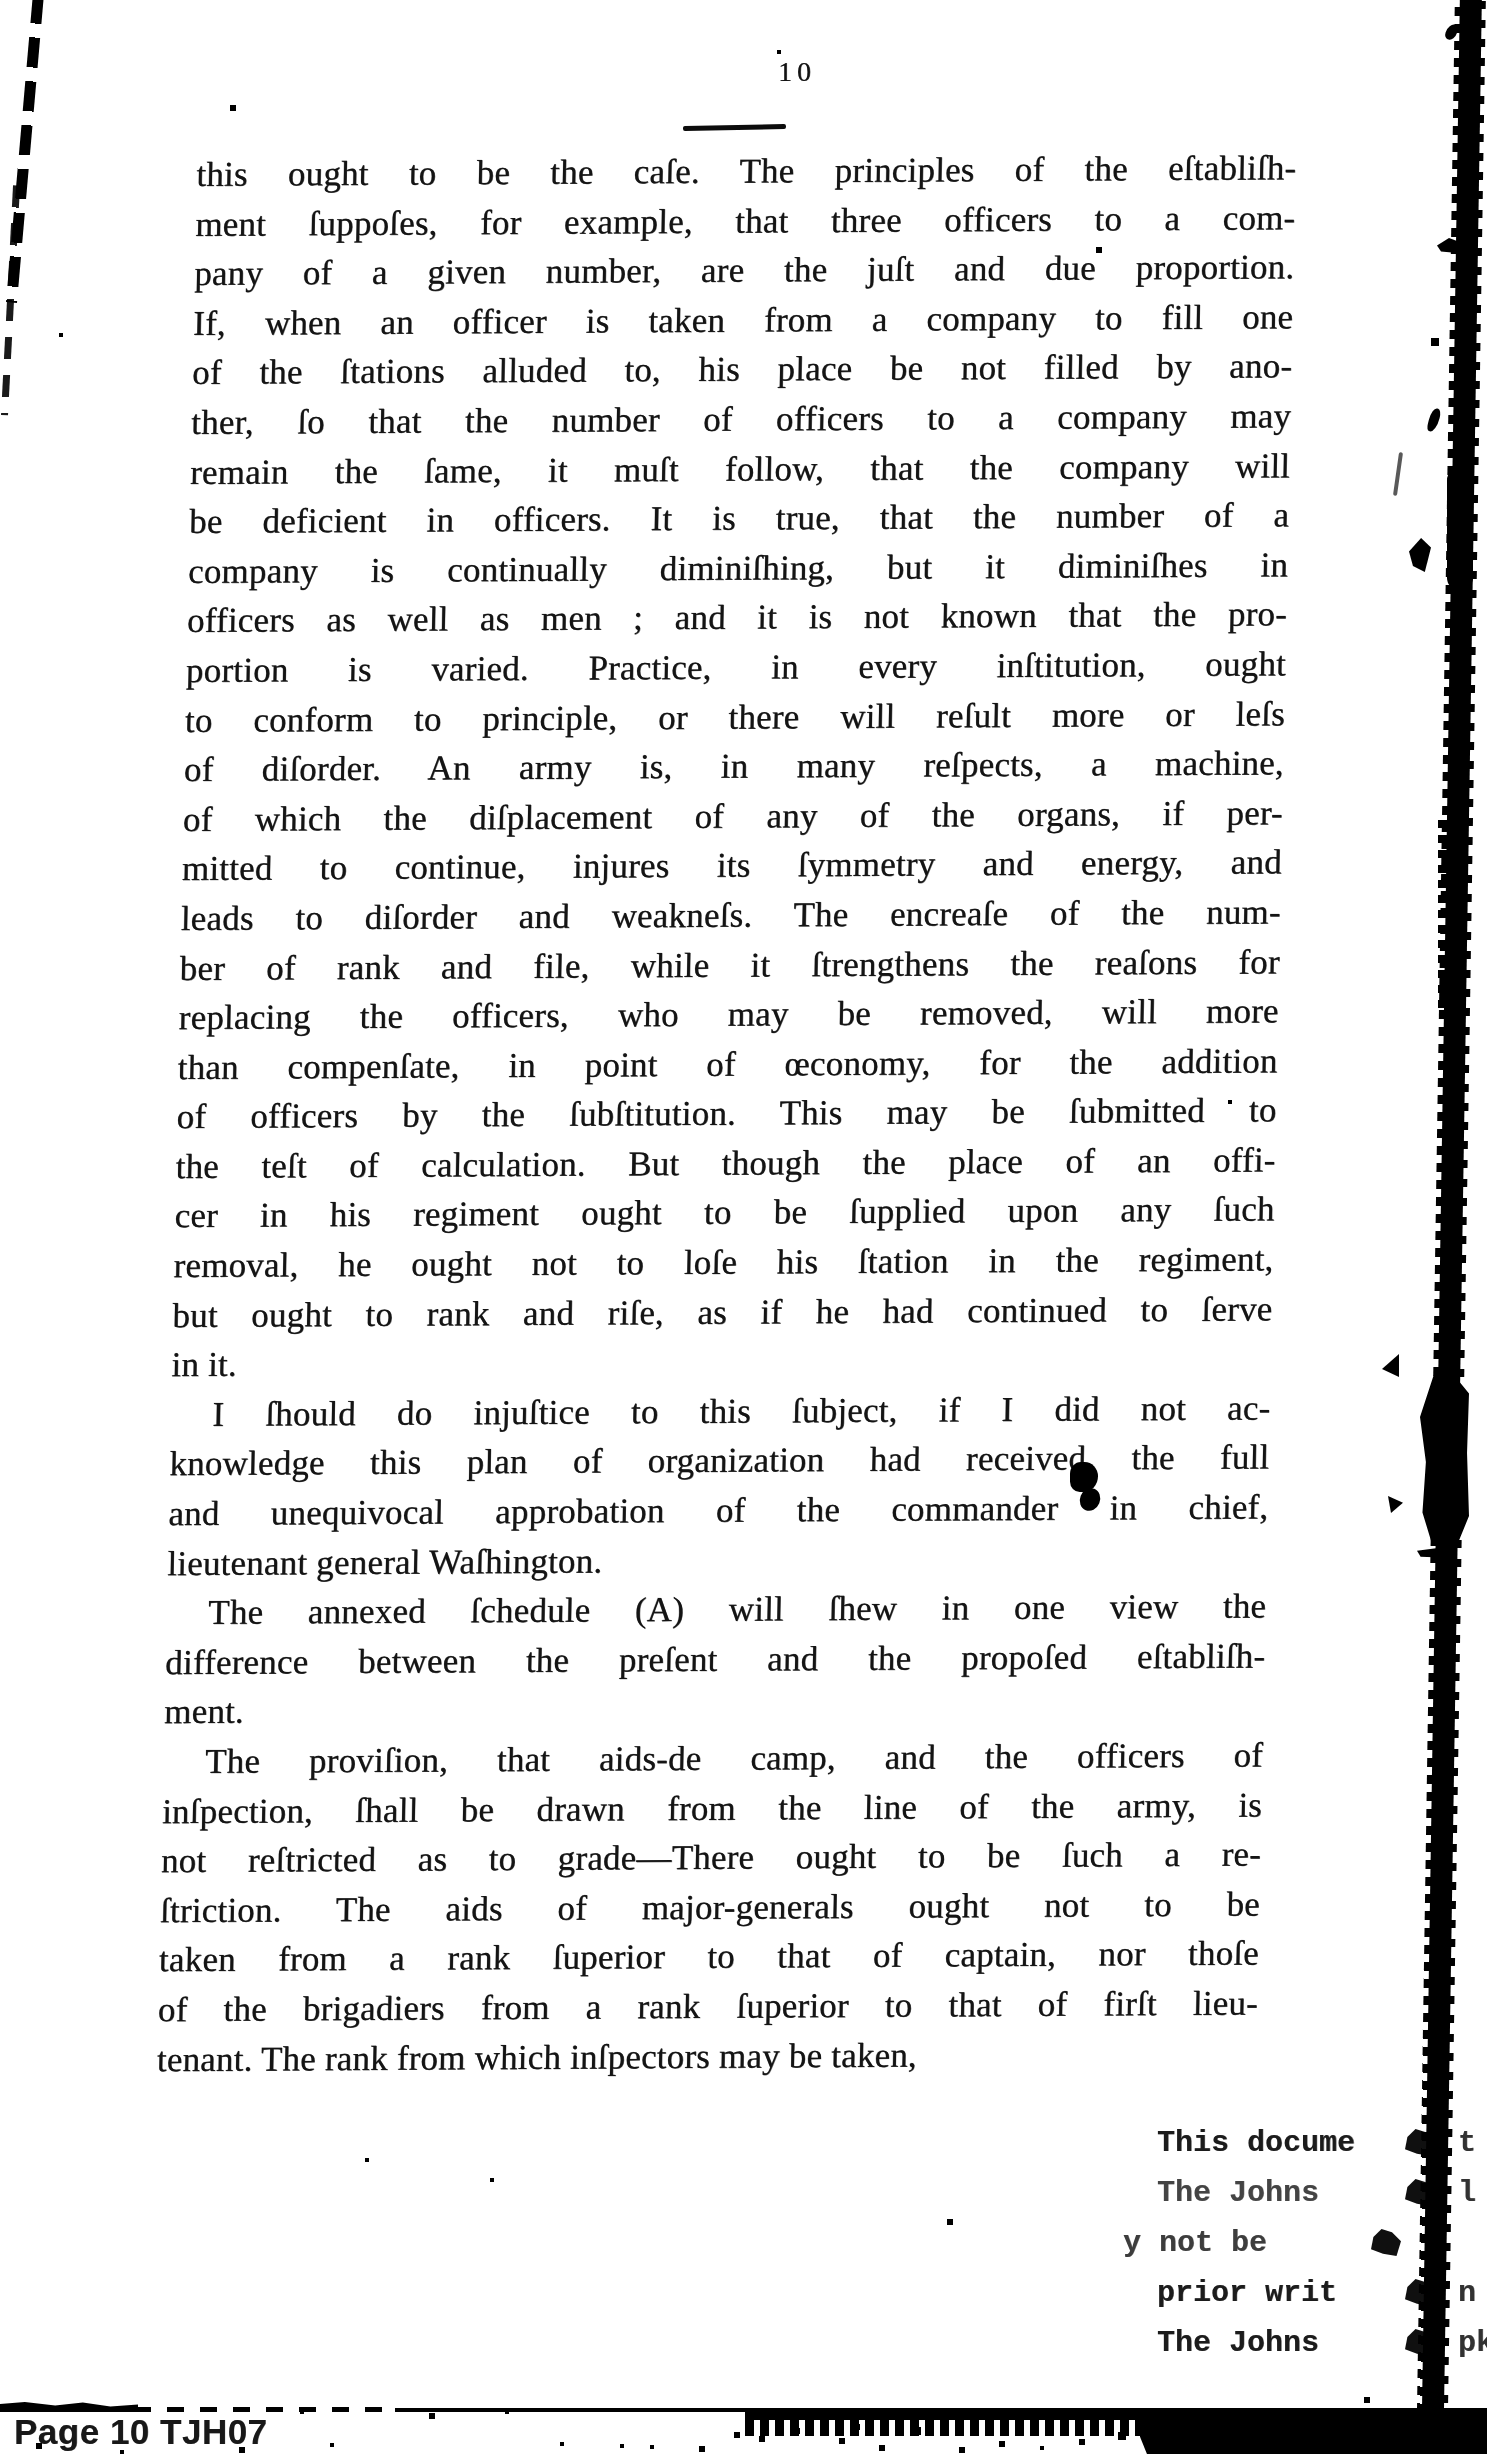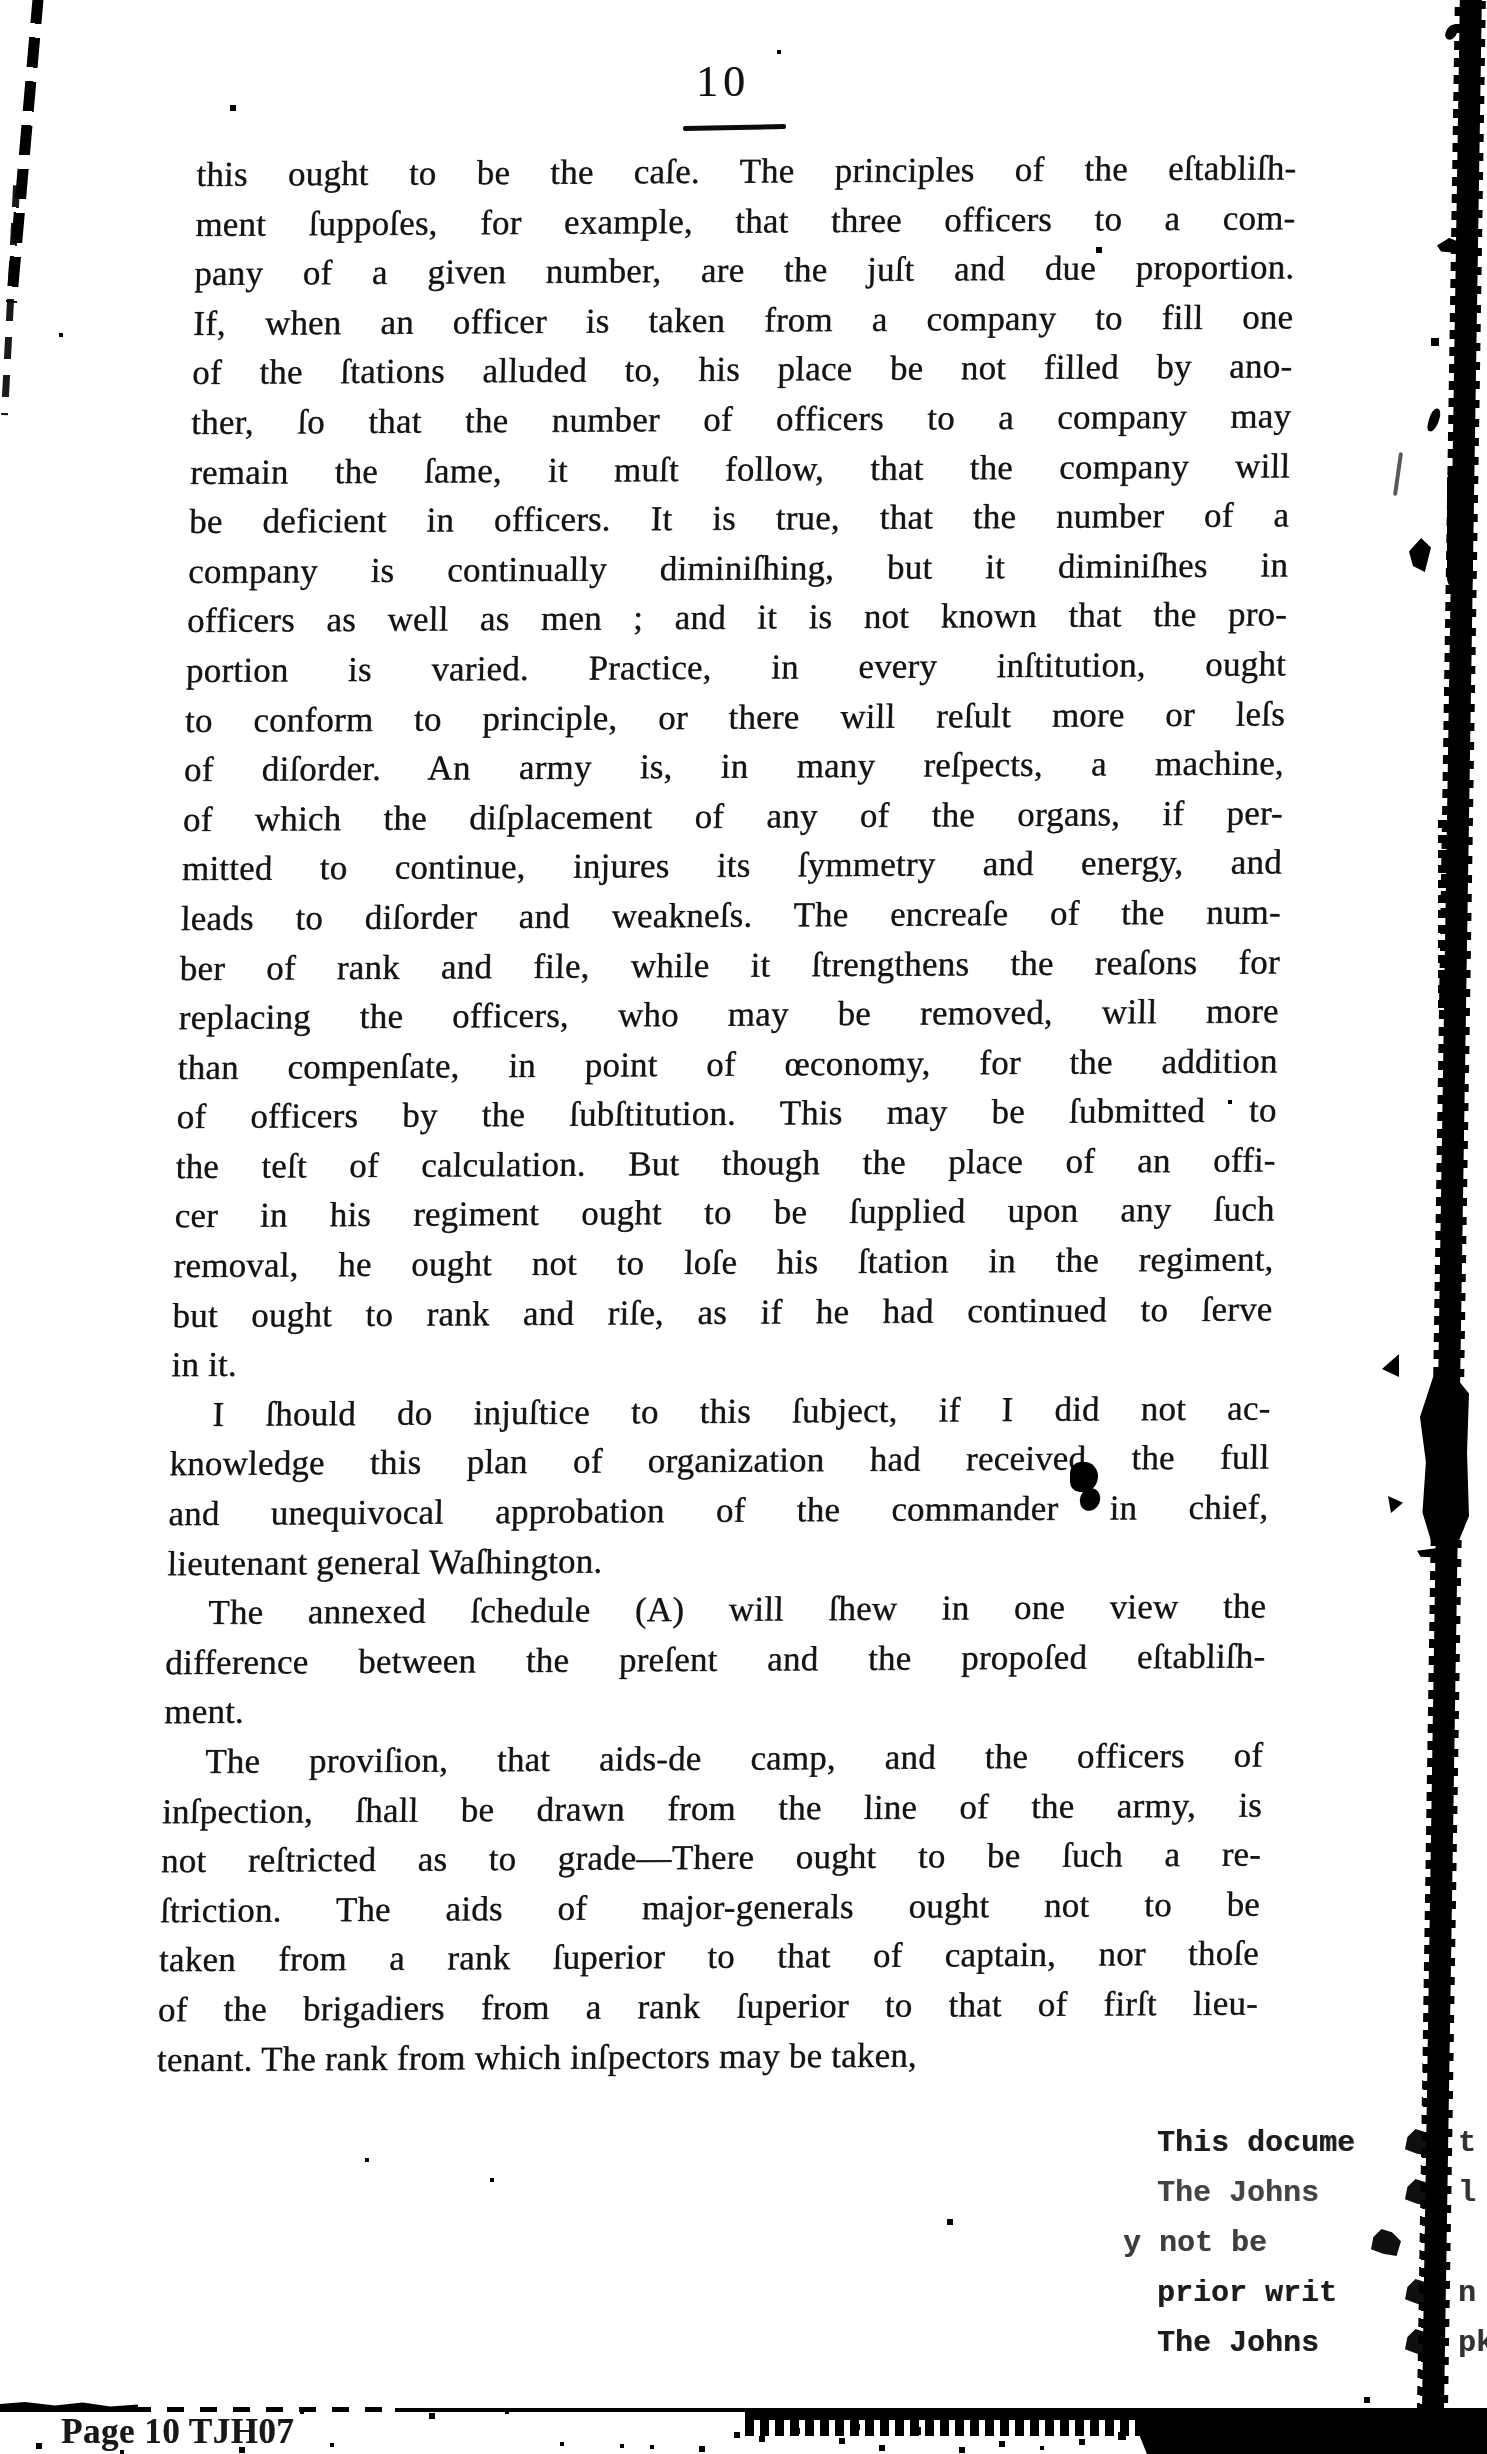--- a/index.html
+++ b/index.html
@@ -2,22 +2,22 @@
 <html><head>
 <meta charset="utf-8">
 <style>
   html,body{margin:0;padding:0;background:#888;}
   .page{
     position:relative;width:1487px;height:2454px;background:#ffffff;
     overflow:hidden;font-family:"Liberation Serif","DejaVu Serif",serif;
   }
   
   .page-number{
-    position:absolute;left:696px;top:56px;width:140px;text-align:left;
-    font-size:44px;letter-spacing:5px;color:#121212;
+    position:absolute;left:676px;top:56px;width:140px;text-align:right;
+    font-size:28px;letter-spacing:5px;color:#121212;
     text-shadow:0.5px 0.4px 0 rgba(0,0,0,.6);
   }
   .header-rule{
     position:absolute;left:683px;top:125px;width:103px;height:5px;background:#0c0c0c;
     transform:rotate(-1.2deg);border-radius:2px;
   }
   .body-text{
     position:absolute;left:197px;top:150px;width:1100px;
     transform:rotate(-0.35deg) skewX(-1.55deg);transform-origin:0 0;
     font-size:35px;line-height:49.6px;color:#141414;letter-spacing:0.2px;
@@ -36,24 +36,23 @@
   .wm-line{position:relative;height:50px;white-space:nowrap;}
   .wm-line:nth-child(2) .wm-text{opacity:.82;}
   .wm-line:nth-child(3){margin-left:-34px;}
   .wm-line:nth-child(3) .wm-text{opacity:.85;}
   .wm-blob{position:absolute;left:248px;top:3px;width:30px;height:27px;background:#101010;
     clip-path:polygon(8% 30%,35% 0,70% 12%,100% 45%,85% 100%,40% 92%,0 75%);}
   .wm-tail{position:absolute;left:301px;top:0;opacity:.9;}
   
   .footer-label{
     position:absolute;left:14px;top:2412px;z-index:4;
-    font-family:Liberation Serif, serif;
+    font-family:Liberation Sans, sans-serif;
     font-size:35px;font-weight:700;color:#181818;letter-spacing:0.5px;
     text-shadow:0.4px 0.4px 0 rgba(0,0,0,.5);
-    margin-left:47px;
   }
   
   .art{position:absolute;background:#000;z-index:3;}
   .left-dashes-a{
     left:6px;top:-8px;width:11px;height:310px;background:repeating-linear-gradient(180deg,#000 0 30px,transparent 30px 44px);
     transform:rotate(5deg);transform-origin:bottom left;
   }
   .left-dashes-b{
     left:1px;top:185px;width:7px;height:230px;background:repeating-linear-gradient(180deg,#000 0 22px,transparent 22px 38px);
     transform:rotate(3deg);transform-origin:bottom left;opacity:.9;

